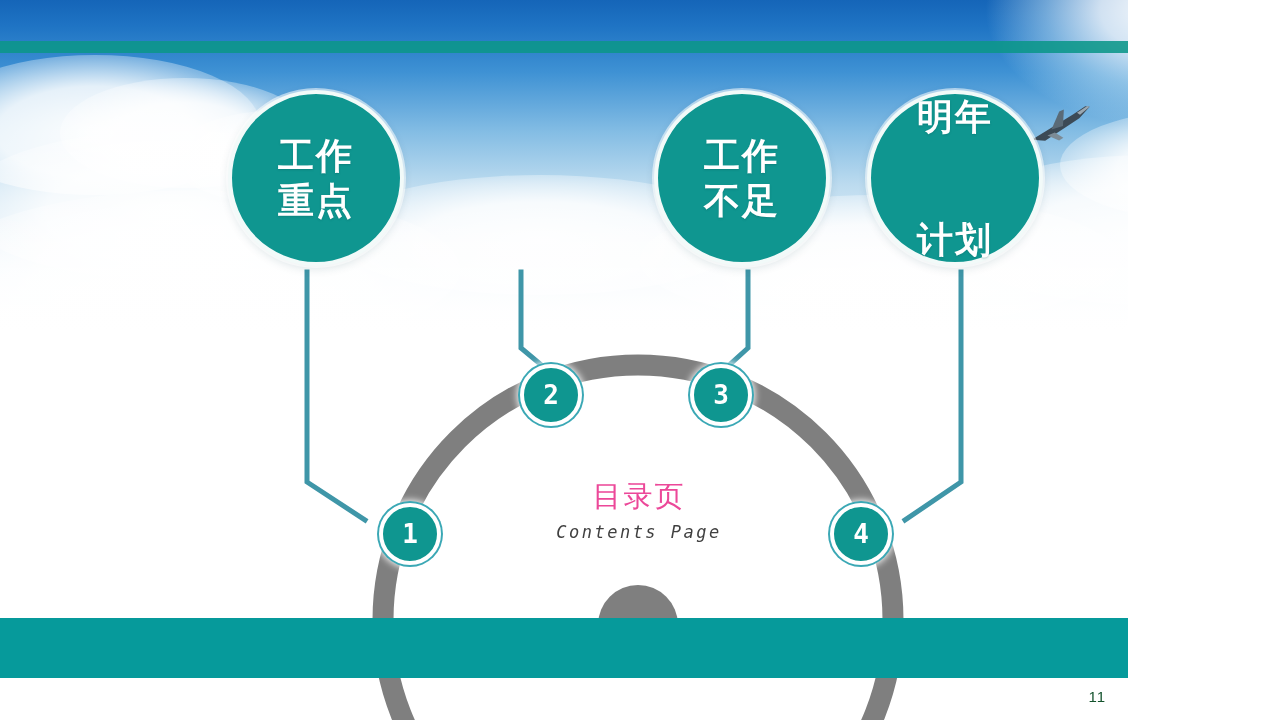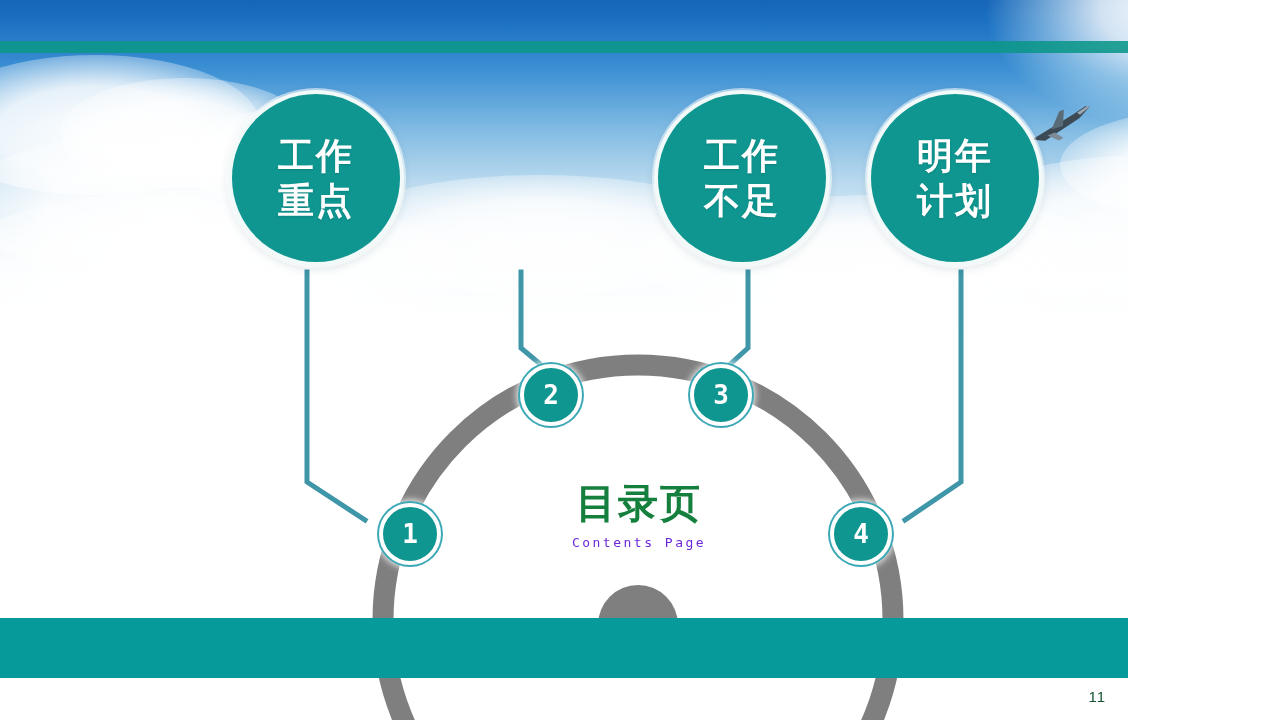--- a/index.html
+++ b/index.html
@@ -99,21 +99,21 @@
     font-weight:bold;
     font-size:36px;
     line-height:1.26;
     letter-spacing:2px;
     text-shadow:0 1px 2px rgba(0,70,70,0.25);
   }
   .topcircle span { display:block; }
   .tc1 { left:228px; top:90px; }
   .tc2 { left:441px; top:90px; }
   .tc3 { left:654px; top:90px; }
-  .tc4 { left:867px; top:90px; }
+  .tc4 { left:867px; top:90px;justify-content:space-between; }
 
   
   .badge {
     position:absolute;
     width:62px; height:62px;
     border-radius:50%;
     background:#0f9690;
     border:4px solid #ffffff;
     box-shadow:0 0 0 2px #3ba8b5, 0 0 7px 3px rgba(255,255,255,0.95);
     display:flex; align-items:center; justify-content:center;
@@ -128,32 +128,33 @@
   .b4 { left:830px; top:503px; }
 
   
   .center-title {
     position:absolute;
     left:519px; top:480px;
     width:240px;
     text-align:center;
   }
   .center-title .cn {
-    font-size:40px;
-    font-weight:bold;
-    color:#15803d;
+    font-size:29px;
+    font-weight:normal;
+    color:#ec4899;
     letter-spacing:2px;
     line-height:1.15;
   }
   .center-title .en {
     margin-top:9px;
-    font-size:13px;
-    color:#6d28d9;
+    font-size:17px;
+    color:#404040;
     letter-spacing:2.5px;
     font-family:"DejaVu Sans Mono","Liberation Mono",monospace;
+    font-style:italic;
   }
 
   
   .page-num {
     position:absolute;
     right:22px; bottom:15px;
     font-size:15px;
     color:#14532d;
     letter-spacing:1px;
   }

